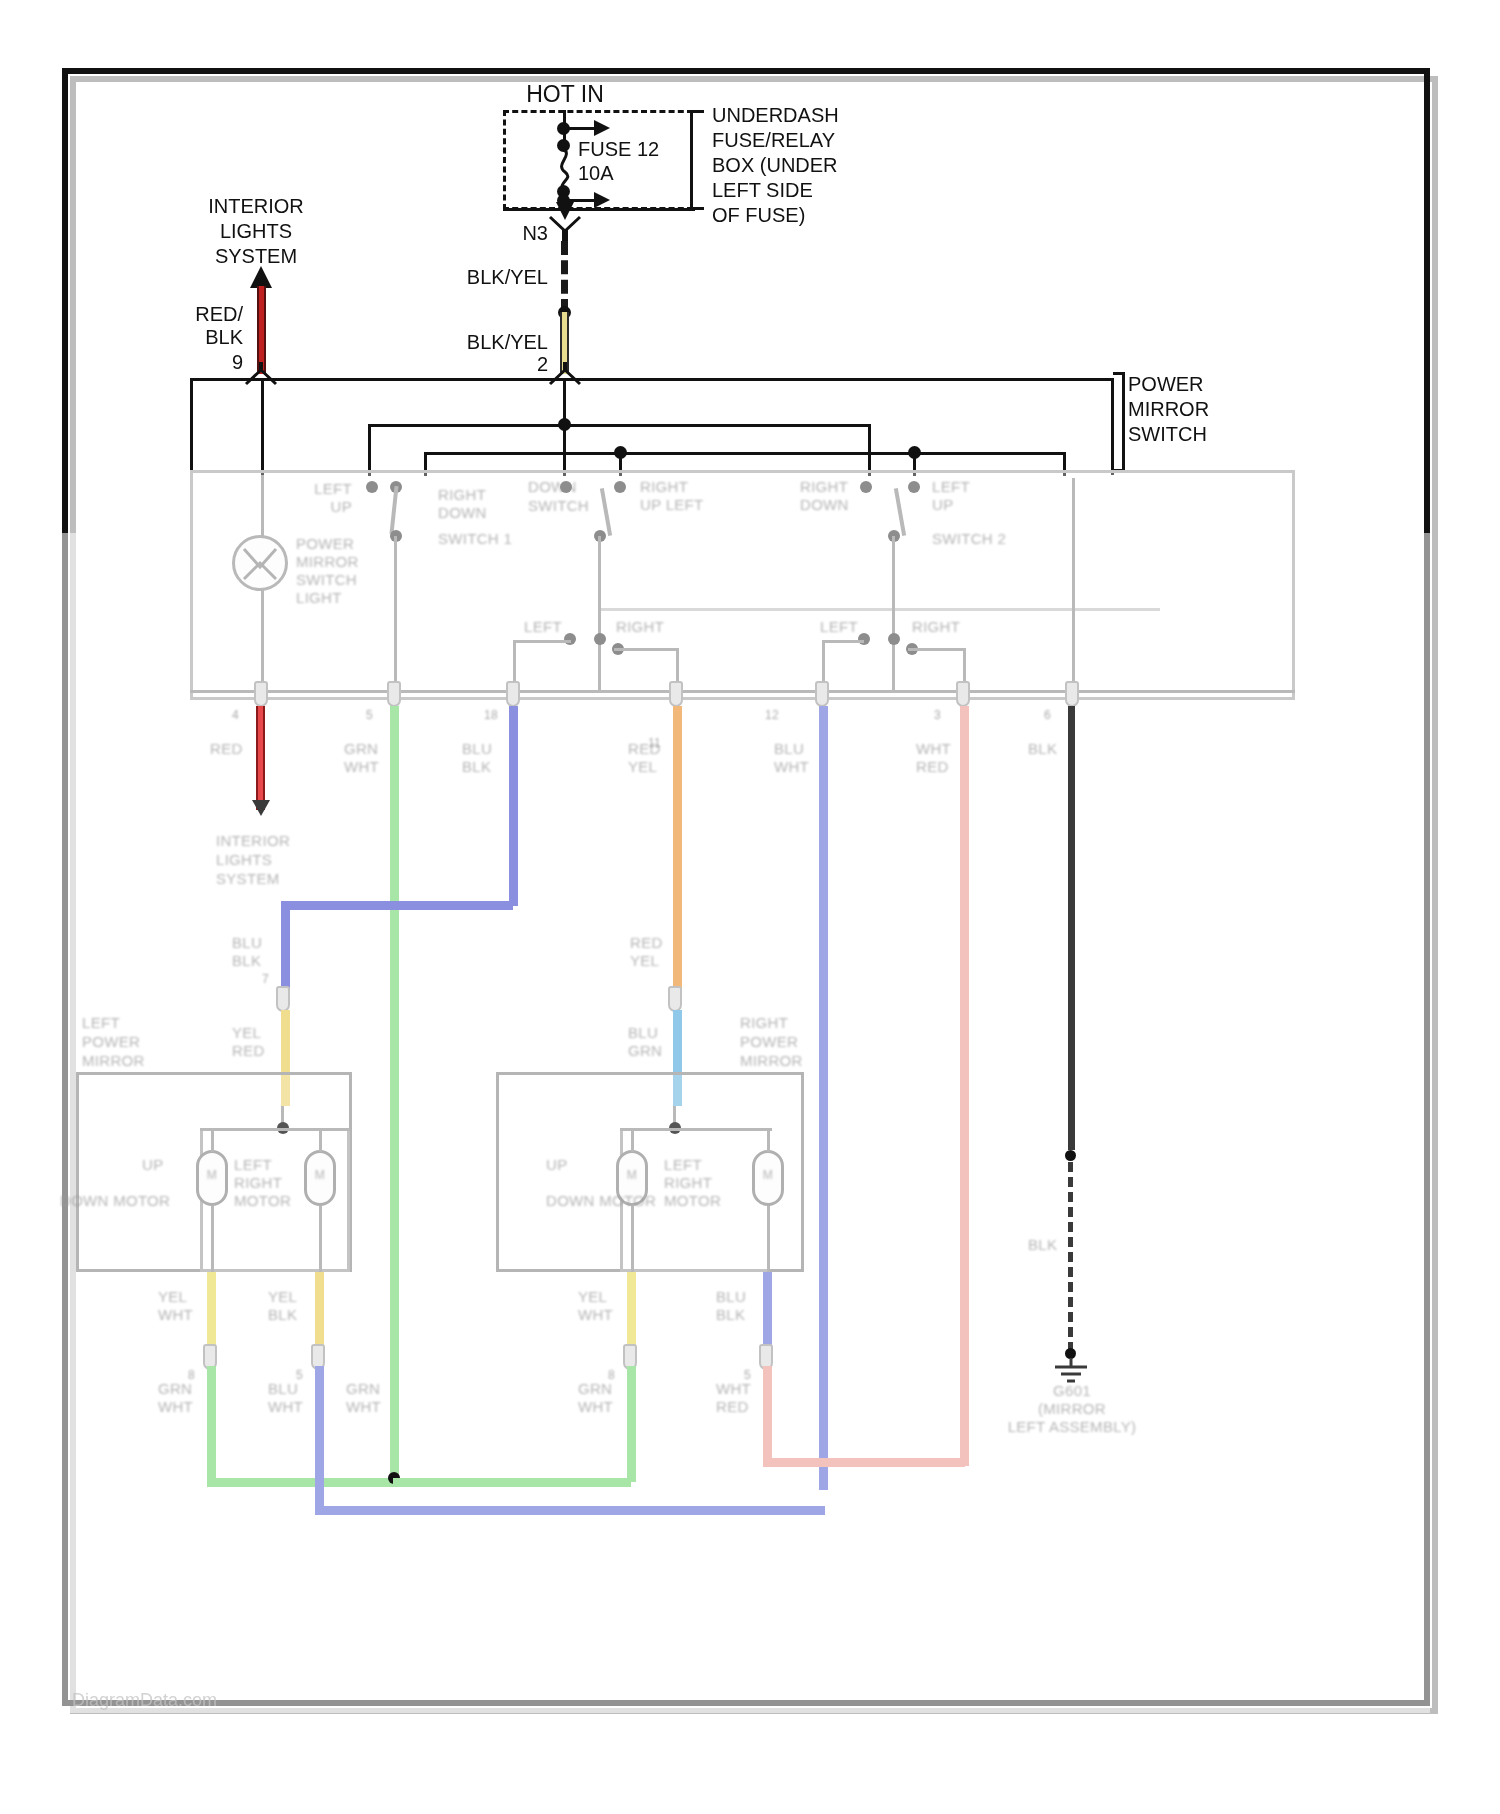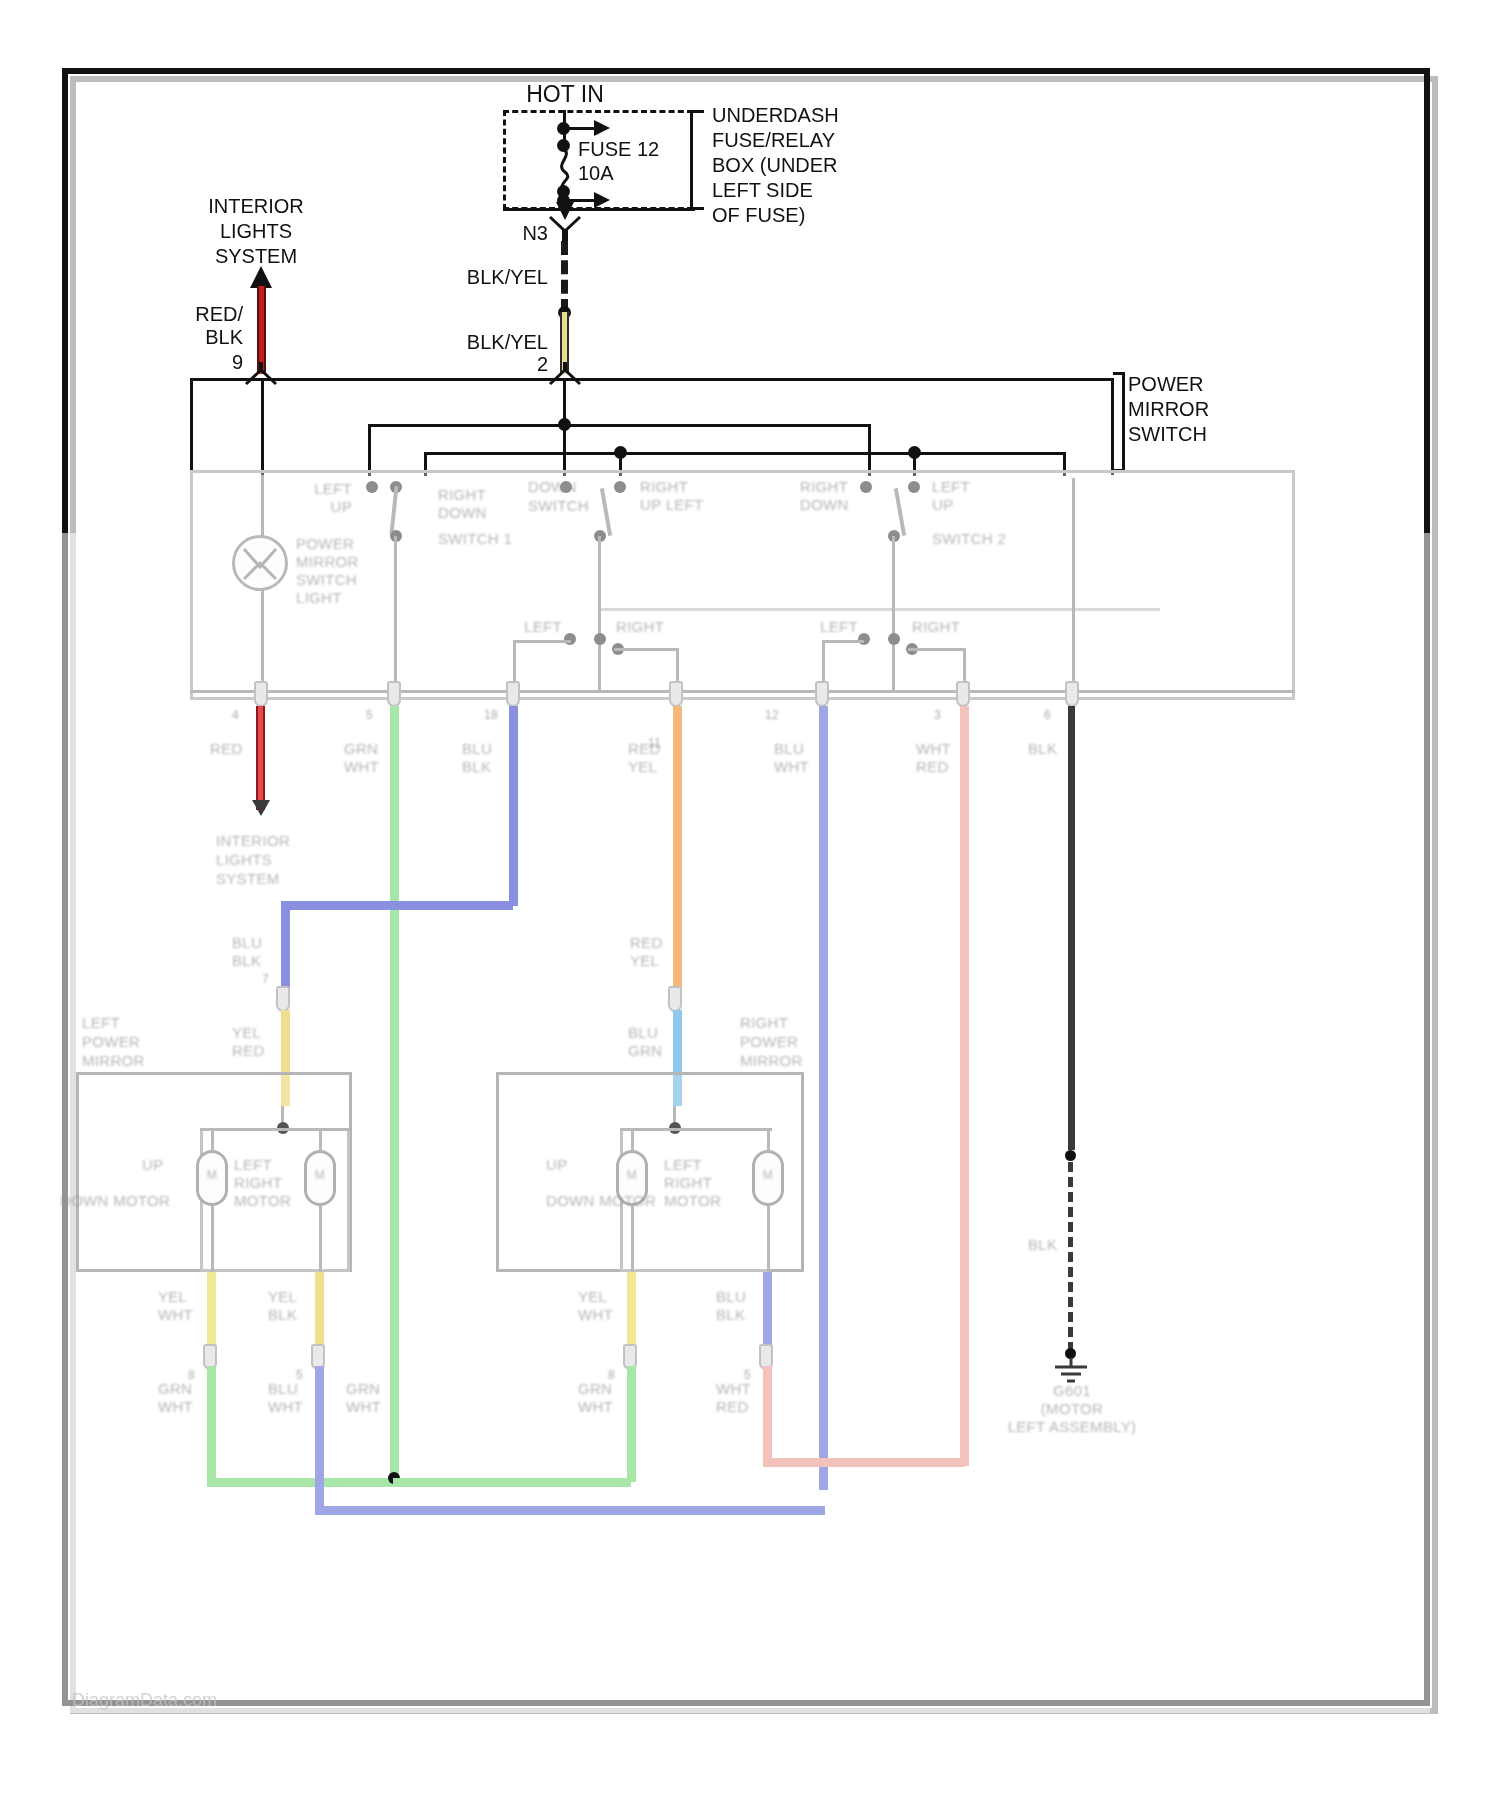--- a/index.html
+++ b/index.html
@@ -404,21 +404,21 @@
               border-left:5px dashed #3a3a3a;"></div>
   <div class="txtf" style="left:1028px; top:1236px;">BLK</div>
   <div class="dot" style="left:1065px; top:1348px; width:11px; height:11px;"></div>
   <svg style="position:absolute; left:1049px; top:1358px; width:44px; height:28px;" viewBox="0 0 44 28">
     <line x1="22" y1="0" x2="22" y2="8" stroke="#3a3a3a" stroke-width="3"></line>
     <line x1="6" y1="9" x2="38" y2="9" stroke="#3a3a3a" stroke-width="3"></line>
     <line x1="12" y1="16" x2="32" y2="16" stroke="#3a3a3a" stroke-width="3"></line>
     <line x1="18" y1="23" x2="26" y2="23" stroke="#3a3a3a" stroke-width="3"></line>
   </svg>
   <div class="txtf c" style="left:1072px; top:1382px;">G601</div>
-  <div class="txtf c" style="left:1072px; top:1400px;">(MOTOR</div>
+  <div class="txtf c" style="left:1072px; top:1400px;">(MIRROR</div>
   <div class="txtf c" style="left:1072px; top:1418px;">LEFT ASSEMBLY)</div>
 
   <div class="txtf" style="left:82px; top:1014px;">LEFT</div>
   <div class="txtf" style="left:82px; top:1033px;">POWER</div>
   <div class="txtf" style="left:82px; top:1052px;">MIRROR</div>
 
   <div class="txtf" style="left:232px; top:934px;">BLU</div>
   <div class="txtf" style="left:232px; top:952px;">BLK</div>
   <div class="txtf num" style="left:262px; top:970px;">7</div>
   <div class="conn-pin" style="left:276px; top:986px;"></div>

